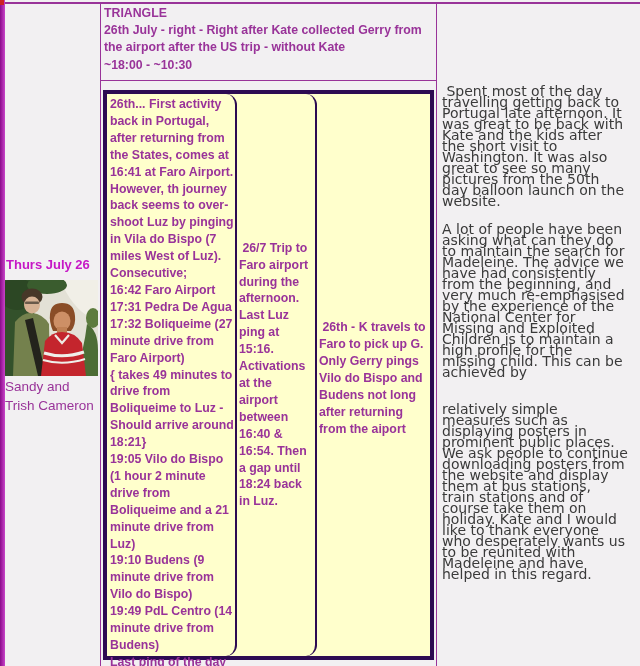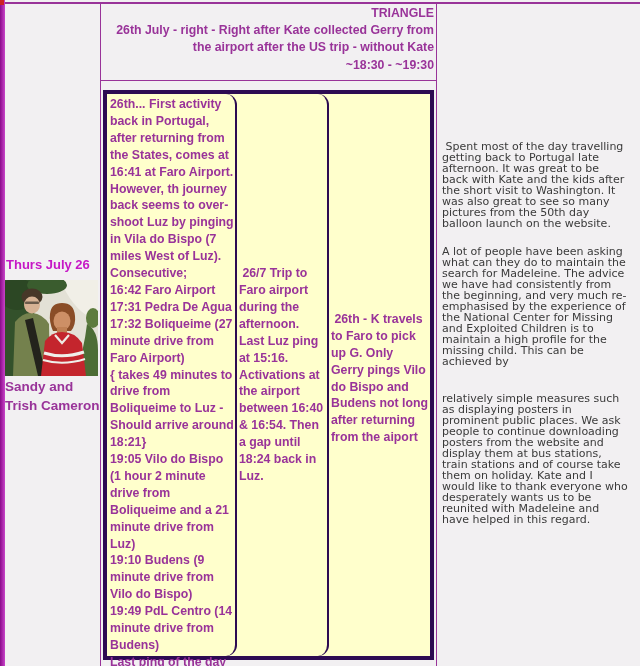--- a/index.html
+++ b/index.html
@@ -9,62 +9,62 @@
   .top-line{position:absolute;left:0;top:2px;width:640px;height:2px;background:#993399;}
   .left-bar{position:absolute;left:0;top:0;width:5px;height:666px;
             background:linear-gradient(to right,#8a0b8a,#c944c9);}
   .corner-mark{position:absolute;left:0;top:0;width:4px;height:5px;background:#cc2222;}
   .vline{position:absolute;top:3px;bottom:0;width:1px;background:#993399;}
   .vline-1{left:100px;}
   .vline-2{left:436px;}
   .header-divider{position:absolute;left:100px;top:80px;width:337px;height:1px;background:#993399;}
 
   .header{position:absolute;left:104px;top:5px;width:330px;color:#993399;
-          font-weight:bold;font-size:12.3px;line-height:17.2px;text-align:right;}
+          font-weight:bold;font-size:12.3px;line-height:17.2px;}
   .header div{white-space:pre-wrap;}
 
   .day-label{position:absolute;left:6px;top:257px;font-weight:bold;font-size:13px;
              color:#c617c6;letter-spacing:0px;}
   .photo{position:absolute;left:5px;top:280px;width:93px;height:96px;display:block;}
-  .person-names{position:absolute;left:5px;top:377px;font-weight:bold;font-size:13.5px;
+  .person-names{position:absolute;left:5px;top:377px;font-weight:normal;font-size:13.5px;
                 line-height:19px;color:#993399;white-space:pre-line;}
 
   .timeline{position:absolute;left:103px;top:90px;width:331px;height:570px;
             border:4px solid #2d0b52;background:#ffffcc;display:flex;box-sizing:border-box;}
   .cell{box-sizing:border-box;color:#993399;font-weight:bold;font-size:12.3px;line-height:16.9px;border-radius:11px;}
   .cell-text{white-space:pre-wrap;}
   .cell-1{width:130px;border-right:2px solid #2d0b52;padding:2px 1px 0 3px;}
-  .cell-2{width:92px;border-right:2px solid #2d0b52;display:flex;align-items:center;
+  .cell-2{width:80px;border-right:2px solid #2d0b52;display:flex;align-items:center;
           padding:0 1px 0 2px;}
   .cell-3{flex:1;display:flex;align-items:center;padding:7px 1px 0 2px;}
 
   .right-col{position:absolute;left:437px;top:0;width:203px;height:666px;
              display:flex;align-items:center;}
-  .right-text{padding:0 12px 0 5px;font-family:"DejaVu Sans",sans-serif;font-size:11px;
+  .right-text{padding:0 12px 0 5px;font-family:"DejaVu Sans",sans-serif;font-size:14px;
               line-height:11px;color:#3a3a3a;}
   .right-text p{margin:0 0 17px;white-space:pre-wrap;}
   .right-text p.p2{margin-bottom:26px;}
   .right-text p.p3{margin-bottom:0;}
 </style>
 </head>
 <body>
 
 <div class="page">
 
   <div class="top-line"></div>
   <div class="left-bar"></div>
   <div class="corner-mark"></div>
   <div class="vline vline-1"></div>
   <div class="vline vline-2"></div>
   <div class="header-divider"></div>
 
   <div class="header">
     <div>TRIANGLE</div>
     <div>26th July - right - Right after Kate collected Gerry from the airport after the US trip - without Kate</div>
-    <div>~18:30 - ~19:30</div>
+    <div>~18:00 - ~10:30</div>
   </div>
 
   <div class="day-label">Thurs July 26</div>
 
   <svg class="photo" viewBox="0 0 93 96" xmlns="http://www.w3.org/2000/svg" preserveAspectRatio="none">
     <rect width="93" height="96" fill="#e3e1d6"></rect>
     <path d="M55 0 L93 0 L93 42 Q70 32 58 6 Z" fill="#f1efe7"></path>
     <path d="M0 0 H32 Q26 44 32 96 H0 Z" fill="#33512b"></path>
     <ellipse cx="12" cy="14" rx="18" ry="16" fill="#2c4724"></ellipse>
     <ellipse cx="42" cy="5" rx="20" ry="9" fill="#3a5c2e"></ellipse>

